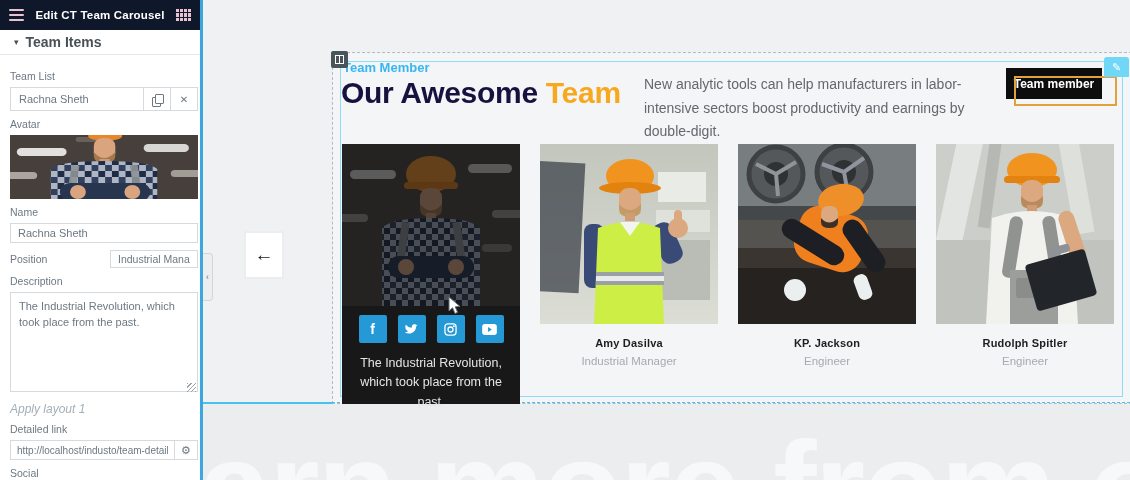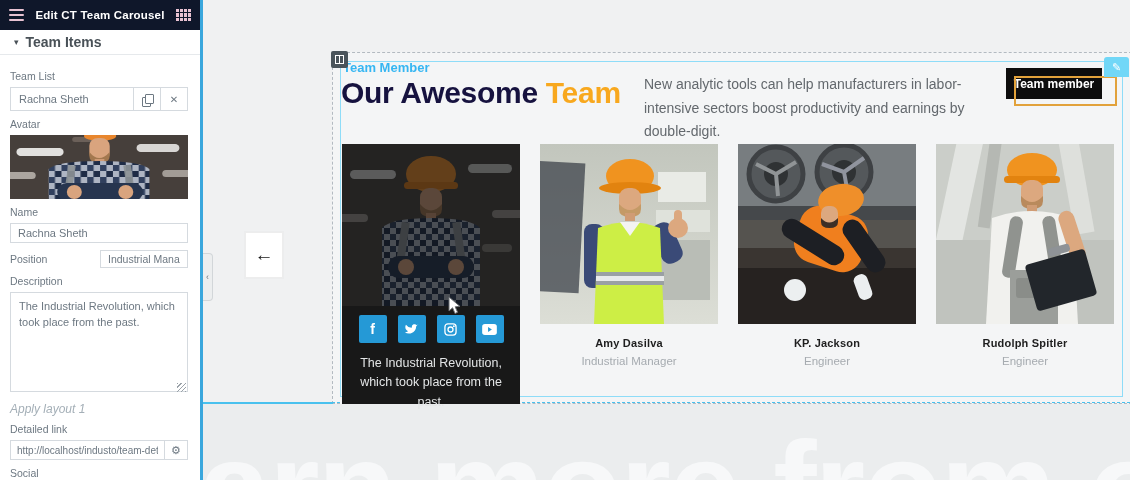--- a/index.html
+++ b/index.html
@@ -10,21 +10,21 @@
   .panel { position:absolute; left:0; top:0; width:200px; height:480px; background:#fff; z-index:50; overflow:hidden; }
   .panel-header { height:30px; background:#0f172a; display:flex; align-items:center; padding:0 9px; }
   .hamburger { width:15px; display:flex; flex-direction:column; gap:3px; cursor:pointer; }
   .hamburger span { height:2px; background:#e9c3d2; border-radius:1px; }
   .panel-title { flex:1; text-align:center; color:#fff; font-size:11.5px; font-weight:bold; letter-spacing:.2px; }
   .grid-icon { width:15px; height:12px; display:grid; grid-template-columns:repeat(4,1fr); grid-template-rows:repeat(3,1fr); gap:1px; cursor:pointer; }
   .grid-icon i { background:#e9c3d2; }
   .accordion { height:25px; display:flex; align-items:center; gap:7px; padding:0 14px; border-bottom:1px solid #e6e9ec; background:#fff; cursor:pointer; }
   .accordion .caret { font-size:9px; color:#495157; }
   .accordion .acc-label { font-size:14px; font-weight:bold; color:#495157; }
-  .panel-body { padding:8px 12px 0 10px; }
+  .panel-body { padding:8px 2px 0 10px; }
   .ctl-label { font-size:10.5px; color:#6d7882; margin:7px 0 5px 0; }
   .repeater-item { display:flex; align-items:stretch; border:1px solid #d5dadf; height:24px; background:#fff; }
   .repeater-name { flex:1; display:flex; align-items:center; padding:0 8px; font-size:11px; color:#6d7882; cursor:pointer; }
   .repeater-btn { width:27px; display:flex; align-items:center; justify-content:center; border-left:1px solid #d5dadf; cursor:pointer; color:#6d7882; }
   .copy-ic { position:relative; width:10px; height:11px; }
   .copy-ic:before, .copy-ic:after { content:""; position:absolute; width:7px; height:8px; border:1px solid #6d7882; border-radius:1px; background:#fff; }
   .copy-ic:before { left:0; top:3px; } .copy-ic:after { left:3px; top:0; }
   .x-ic { font-size:10px; color:#6d7882; }
   .avatar-img { width:100%; height:64px; display:block; margin-top:2px; cursor:pointer; }
   .text-input { width:100%; height:20px; border:1px solid #d5dadf; background:#fff; font-size:11px; color:#6d7882; padding:0 7px; font-family:"Liberation Sans",sans-serif; }

